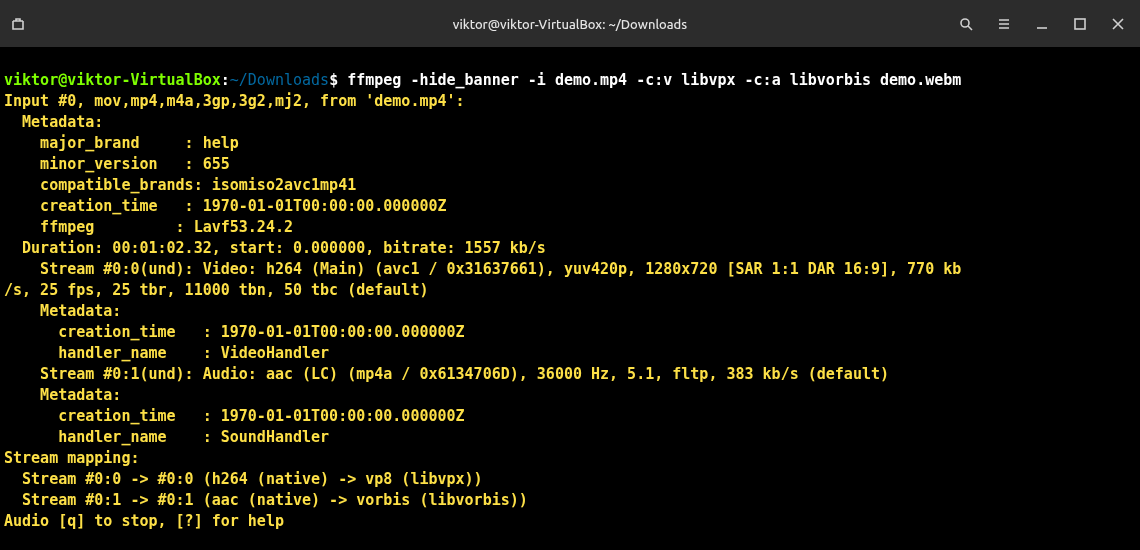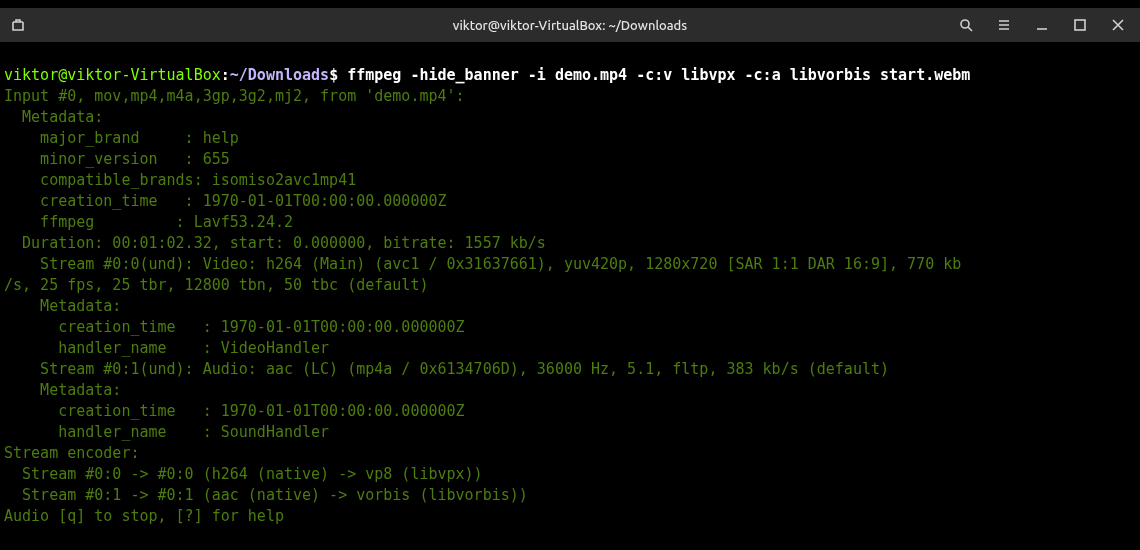--- a/index.html
+++ b/index.html
@@ -7,29 +7,28 @@
       width: 1140px;
       height: 550px;
       background: #000;
       font-family: "DejaVu Sans Mono","Liberation Mono","Ubuntu Mono",Consolas,monospace;
       font-size: 15px;
       color: #fff;
       overflow: hidden;
     }
     
     .titlebar {
-      height: 34px;
+      height: 47px;
       background: #2c2c2c;
       display: flex;
       align-items: center;
       color: #e6e6e6;
       font-family: Ubuntu, "DejaVu Sans", sans-serif;
       font-size: 13px;
       position: relative;
-      margin-top: 8px;
     }
     .title-left {
       width: 60px;
       display: flex;
       align-items: center;
       padding-left: 10px;
       gap: 10px;
     }
     .title-center {
       position: absolute;
@@ -56,25 +55,25 @@
     .tb-btn { cursor: pointer; }
 
     
     .term {
       padding: 2px 4px 4px 4px;
       white-space: pre;
       line-height: 21px;
       letter-spacing: 0px;
     }
     .line { white-space: pre; }
-    .user { color: #7fff00; font-weight: normal; }   
-    .path { color: #c4b5fd; font-weight: bold; }   
+    .user { color: #7fff00; font-weight: bold; }   
+    .path { color: #0369a1; font-weight: normal; }   
     .dollar { color: #ffffff; font-weight: bold; }
     .cmd  { color: #ffffff; font-weight: bold; }
-    .out  { color: #4d7c0f; font-weight: normal; }
+    .out  { color: #fde047; font-weight: bold; }
   </style>
 </head>
 <body>
 
 <div class="titlebar">
   <div class="title-left">
     <span class="tb-btn">
       <svg viewBox="0 0 14 14">
           <path d="M2 4h10M2 4l0 8h10l0-8M5 4V2h4v2"></path>
         </svg>
@@ -105,35 +104,35 @@
     </span>
     <span class="tb-btn">
       <svg viewBox="0 0 14 14">
           <path d="M2 2l10 10M12 2L2 12"></path>
         </svg>
     </span>
   </div>
 </div>
 
 <div class="term">
-<span class="line"><span class="user">viktor@viktor-VirtualBox</span><span class="dollar">:</span><span class="path">~/Downloads</span><span class="dollar">$ </span><span class="cmd">ffmpeg -hide_banner -i demo.mp4 -c:v libvpx -c:a libvorbis start.webm</span></span>
+<span class="line"><span class="user">viktor@viktor-VirtualBox</span><span class="dollar">:</span><span class="path">~/Downloads</span><span class="dollar">$ </span><span class="cmd">ffmpeg -hide_banner -i demo.mp4 -c:v libvpx -c:a libvorbis demo.webm</span></span>
 <span class="line out">Input #0, mov,mp4,m4a,3gp,3g2,mj2, from 'demo.mp4':</span>
 <span class="line out">  Metadata:</span>
 <span class="line out">    major_brand     : help</span>
 <span class="line out">    minor_version   : 655</span>
 <span class="line out">    compatible_brands: isomiso2avc1mp41</span>
 <span class="line out">    creation_time   : 1970-01-01T00:00:00.000000Z</span>
 <span class="line out">    ffmpeg         : Lavf53.24.2</span>
 <span class="line out">  Duration: 00:01:02.32, start: 0.000000, bitrate: 1557 kb/s</span>
 <span class="line out">    Stream #0:0(und): Video: h264 (Main) (avc1 / 0x31637661), yuv420p, 1280x720 [SAR 1:1 DAR 16:9], 770 kb</span>
-<span class="line out">/s, 25 fps, 25 tbr, 12800 tbn, 50 tbc (default)</span>
+<span class="line out">/s, 25 fps, 25 tbr, 11000 tbn, 50 tbc (default)</span>
 <span class="line out">    Metadata:</span>
 <span class="line out">      creation_time   : 1970-01-01T00:00:00.000000Z</span>
 <span class="line out">      handler_name    : VideoHandler</span>
 <span class="line out">    Stream #0:1(und): Audio: aac (LC) (mp4a / 0x6134706D), 36000 Hz, 5.1, fltp, 383 kb/s (default)</span>
 <span class="line out">    Metadata:</span>
 <span class="line out">      creation_time   : 1970-01-01T00:00:00.000000Z</span>
 <span class="line out">      handler_name    : SoundHandler</span>
-<span class="line out">Stream encoder:</span>
+<span class="line out">Stream mapping:</span>
 <span class="line out">  Stream #0:0 -&gt; #0:0 (h264 (native) -&gt; vp8 (libvpx))</span>
 <span class="line out">  Stream #0:1 -&gt; #0:1 (aac (native) -&gt; vorbis (libvorbis))</span>
 <span class="line out">Audio [q] to stop, [?] for help</span>
 </div>
 
 </body></html>

